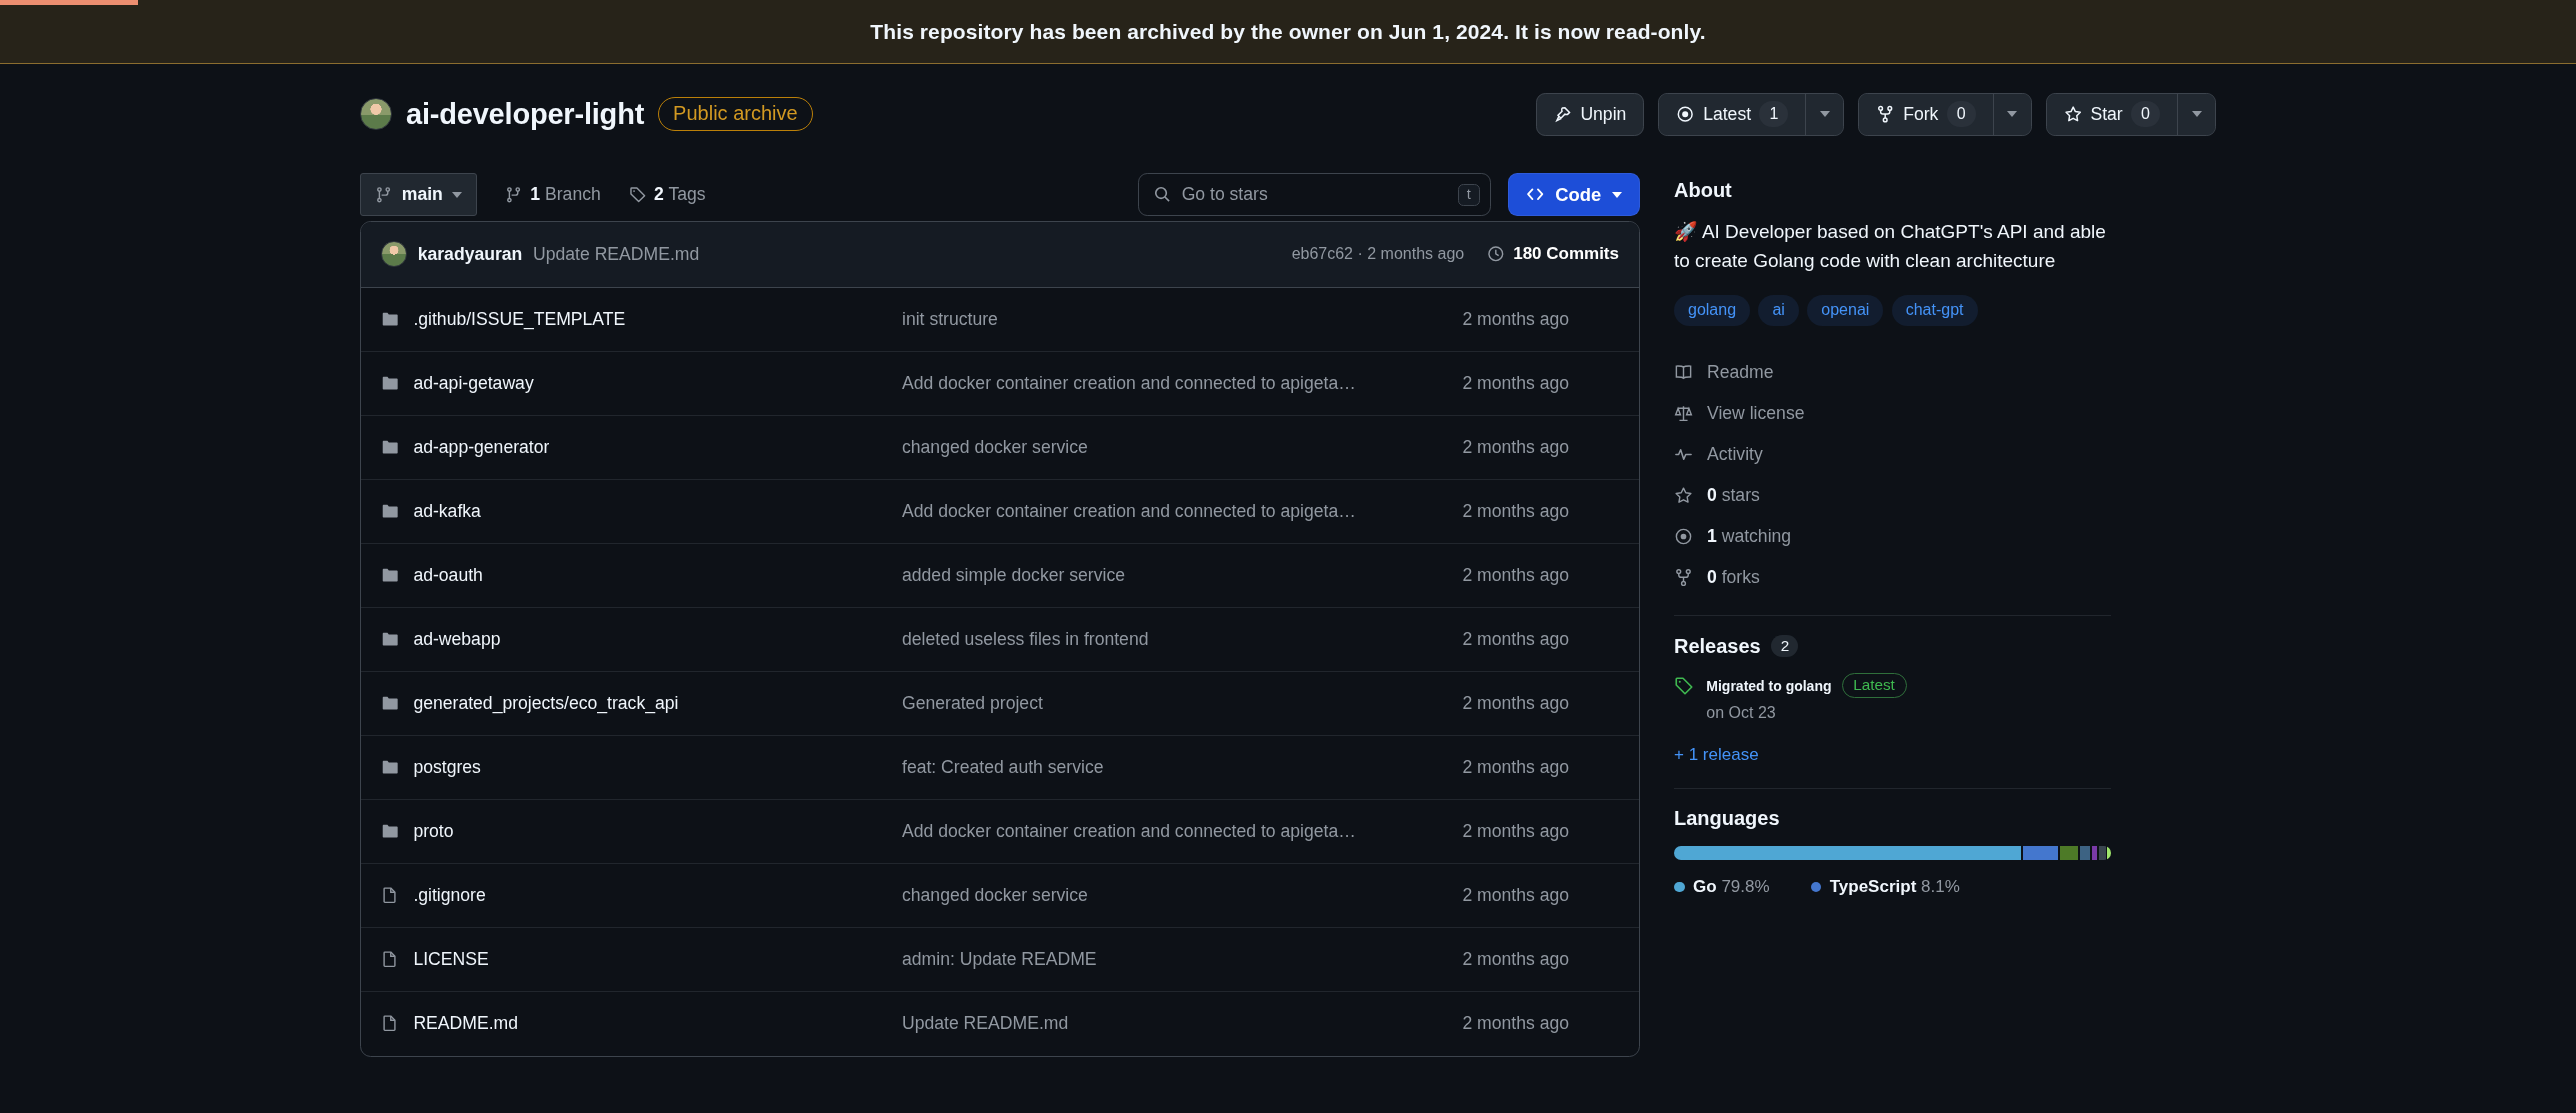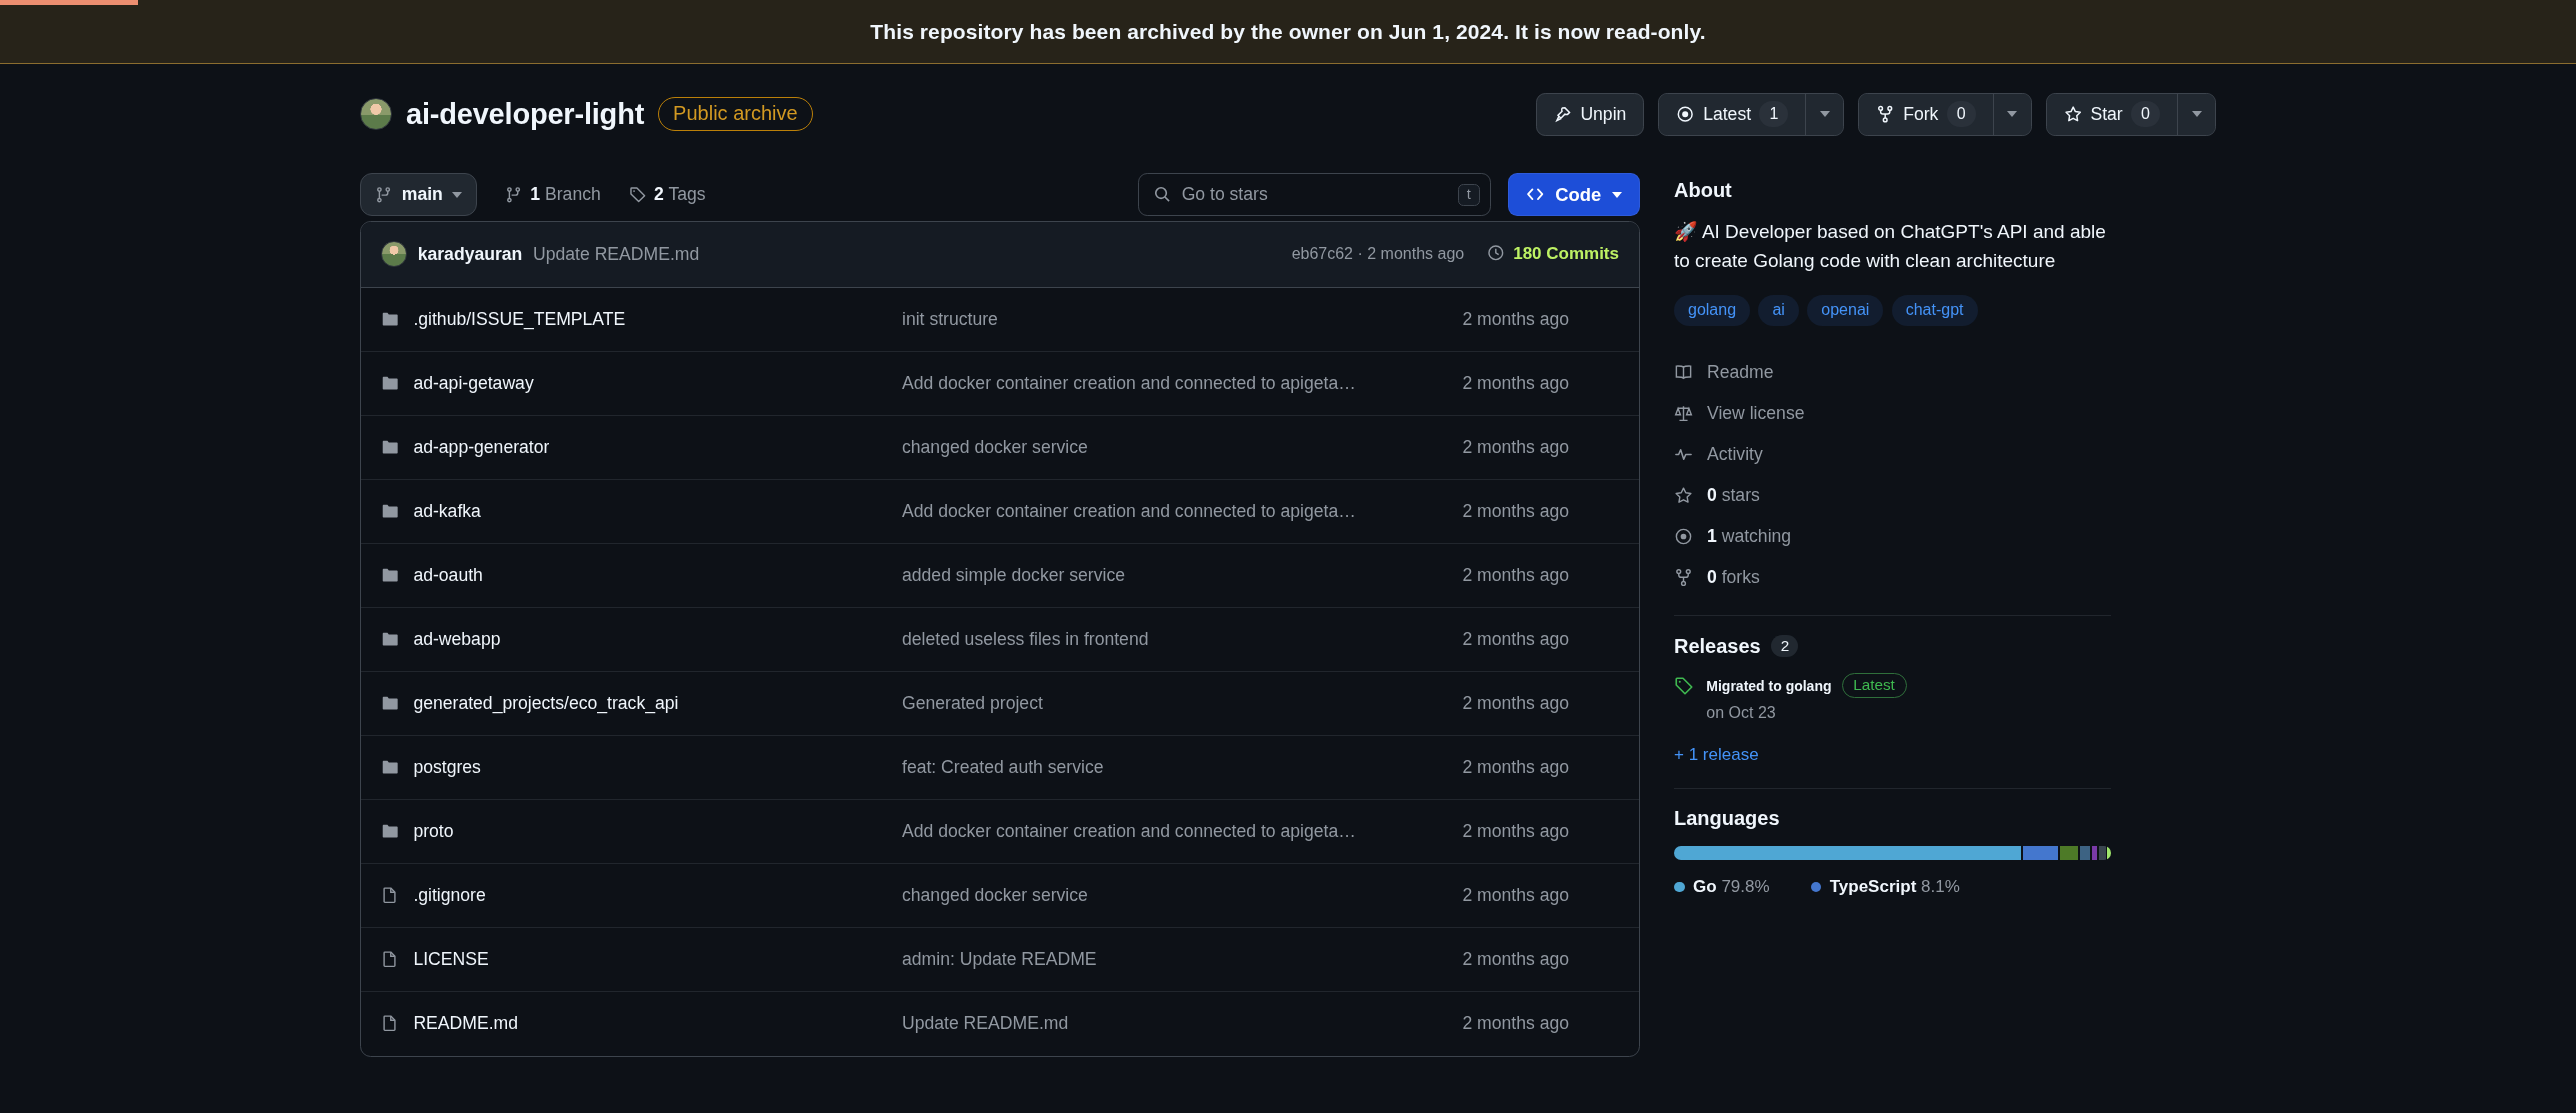--- a/index.html
+++ b/index.html
@@ -153,21 +153,21 @@
   
   #file-toolbar {
     display: flex;
     align-items: center;
     height: 52px;
   }
   #branch-btn {
     display: flex; align-items: center; gap: 9.2px;
     background: #212830;
     border: 0.8px solid #3d444d;
-    border-radius: 12px;
+    border-radius: 3px;
     padding: 0 14px;
     height: 43px;
     font-size: 17.6px;
     font-weight: bold;
     color: #f0f6fc;
     cursor: pointer;
     font-family: "Liberation Sans", sans-serif;
   }
   .meta-link {
     display: flex; align-items: center; gap: 7.7px;
@@ -243,22 +243,22 @@
   }
   #commit-msg {
     font-size: 17.6px; color: #9198a1; margin-left: 10.7px; cursor: pointer;
   }
   #commit-right {
     margin-left: auto;
     display: flex; align-items: center; gap: 23px;
   }
   #commit-sha-time { font-size: 16px; color: #9198a1; }
   #commits-link {
-    display: flex; align-items: flex-start; gap: 8.4px;
-    font-size: 17px; color: #bef264; font-weight: bold; cursor: pointer;
+    display: flex; align-items: center; gap: 8.4px;
+    font-size: 17px; color: #ffffff; font-weight: bold; cursor: pointer;
   }
 
   .file-row {
     display: flex;
     align-items: center;
     height: 64px;
     padding: 0 20px;
     border-bottom: 0.8px solid #21262d;
     cursor: pointer;
   }

